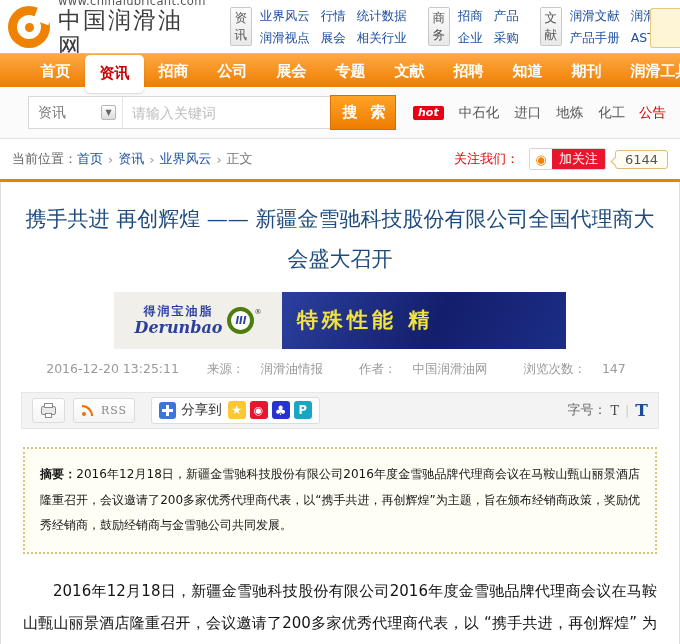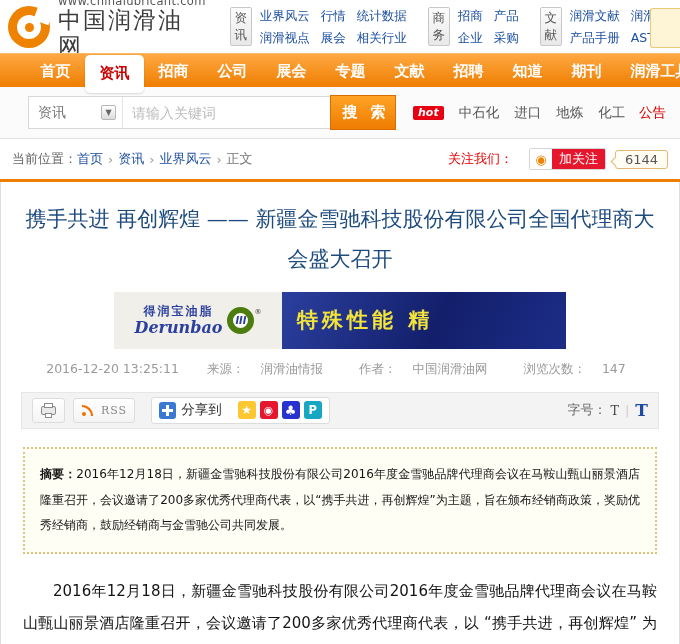--- a/index.html
+++ b/index.html
@@ -56,21 +56,21 @@
                padding:0 5px 1px; border-radius:2px; }
   .hot-link { color:#555; font-size:13.5px; text-decoration:none; margin-left:15px; }
   .notice-link { margin-left:auto; color:#d60000; font-size:13.5px; text-decoration:none; }
 
   
   .crumb-row { display:flex; align-items:center; height:40px; padding:0 12px; font-size:13px; color:#777; }
   .crumb-label { color:#666; }
   .crumb-row a { color:#1d4fa0; text-decoration:none; }
   .crumb-sep { color:#999; margin:0 5px; }
   .follow { margin-left:auto; display:flex; align-items:center; }
-  .follow-label { color:#e60000; margin-right:16px; }
+  .follow-label { color:#e60000; margin-right:10px; }
   .follow-btn { display:flex; align-items:center; height:22px; border-radius:2px; overflow:hidden;
                 cursor:pointer; border:1px solid #d6d6d6; background:#fff; }
   .weibo-eye { width:22px; height:22px; display:flex; align-items:center; justify-content:center;
                color:#ef8200; font-size:13px; background:#fff; }
   .follow-txt { background:#e6162d; color:#fff; font-size:13px; padding:0 7px; line-height:22px; }
   .count-bubble { position:relative; margin-left:9px; border:1px solid #e2b873; background:#fffdf4;
                   border-radius:3px; padding:1px 9px; font-size:13px; color:#555; }
   .count-bubble::before { content:''; position:absolute; left:-4px; top:7px; width:6px; height:6px;
                   background:#fffdf4; border-left:1px solid #e2b873; border-bottom:1px solid #e2b873;
                   transform:rotate(45deg); }
@@ -79,21 +79,21 @@
   
   .article { border:1px solid #dedede; border-top:none; background:#fff; padding-top:16px; min-height:461px; }
   .article-title { text-align:center; font-family:"DejaVu Serif","Liberation Serif",serif;
                    color:#1e4b7d; font-size:21px; line-height:1.9; margin:2px 24px 12px; font-weight:normal; }
   .banner { width:452px; height:57px; margin:6px auto 12px; display:flex; overflow:hidden; }
   .banner-left { width:168px; background:#f1efe9; display:flex; align-items:center; justify-content:center; }
   .brand-stack { text-align:center; }
   .brand-cn { font-size:12px; font-weight:bold; color:#2b3f9e; letter-spacing:2px; }
   .brand-en { font-family:"DejaVu Serif","Liberation Serif",serif; font-style:italic; font-weight:bold;
               font-size:16px; color:#2b3f9e; line-height:1.05; }
-  .swoosh { width:27px; height:27px; border-radius:50%; border:6px solid #4d7c0f; margin-left:5px;
+  .swoosh { width:27px; height:27px; border-radius:50%; border:4px solid #4d7c0f; margin-left:5px;
             display:flex; align-items:center; justify-content:center; color:#2b3f9e; font-style:italic;
             font-weight:bold; font-size:10px; position:relative; background:#fff; }
   .reg { font-size:7px; color:#444; vertical-align:top; position:relative; top:-8px; }
   .banner-right { flex:1; background:linear-gradient(115deg,#2b3f9e 0%,#131f6b 55%,#1c2d87 100%);
                   display:flex; align-items:center; padding-left:15px; color:#f2e43b;
                   font-size:21px; font-weight:bold; letter-spacing:4px; }
   .meta { text-align:center; color:#9a9a9a; font-size:12.5px; margin:6px 0 14px; }
   .meta span { margin:0 8px; }
 
   .toolbar { margin:0 20px; background:#f3f3f3; border:1px solid #e6e6e6; height:37px; display:flex;
@@ -106,21 +106,21 @@
   .rss-glyph { width:15px; height:14px; position:relative; margin-right:5px; }
   .rss-glyph::before { content:''; position:absolute; bottom:1px; left:1px; width:4px; height:4px; border-radius:50%; background:#f07000; }
   .rss-glyph::after { content:''; position:absolute; bottom:1px; left:1px; width:9px; height:9px;
                       border-top:2.5px solid #f07000; border-right:2.5px solid #f07000; border-radius:0 100% 0 0; }
   .rss-text { font-size:11px; color:#888; font-family:"DejaVu Serif","Liberation Serif",serif; letter-spacing:1px; }
   .share-box { background:#fff; border:1px solid #dcdcdc; border-radius:3px; height:27px; display:flex;
                align-items:center; padding:0 7px; margin-left:8px; }
   .share-glyph { width:17px; height:17px; border-radius:3px; background:#3a78d2; position:relative; margin-right:5px; }
   .share-glyph::before { content:''; position:absolute; left:3px; right:3px; top:7px; height:3px; background:#fff; }
   .share-glyph::after { content:''; position:absolute; top:3px; bottom:3px; left:7px; width:3px; background:#fff; }
-  .share-label { font-size:13.5px; color:#333; margin-right:12px; }
+  .share-label { font-size:13.5px; color:#333; margin-right:2px; }
   .s-ico { width:18px; height:18px; border-radius:3px; margin-left:4px; display:flex; align-items:center;
            justify-content:center; color:#fff; font-size:12px; cursor:pointer; }
   .s-qzone { background:#fdc731; }
   .s-weibo { background:#e6162d; font-size:11px; }
   .s-baidu { background:#2732cf; font-size:13px; }
   .s-pp    { background:#18a7c3; font-weight:bold; font-size:11.5px; }
   .tb-spacer { flex:1; }
   .fontsize { display:flex; align-items:center; color:#666; font-size:13px; }
   .t-small { color:#444; font-size:12.5px; margin:0 6px 0 4px; cursor:pointer; font-family:"DejaVu Serif",serif; }
   .t-div { color:#ccc; }

